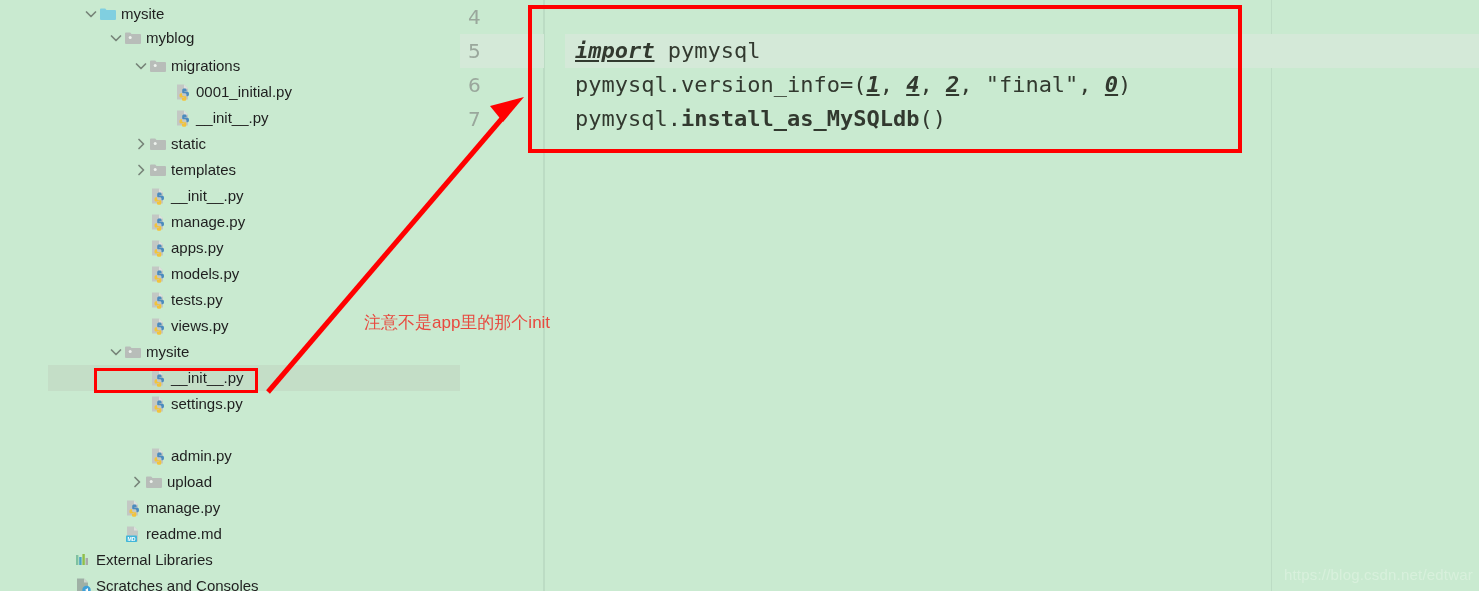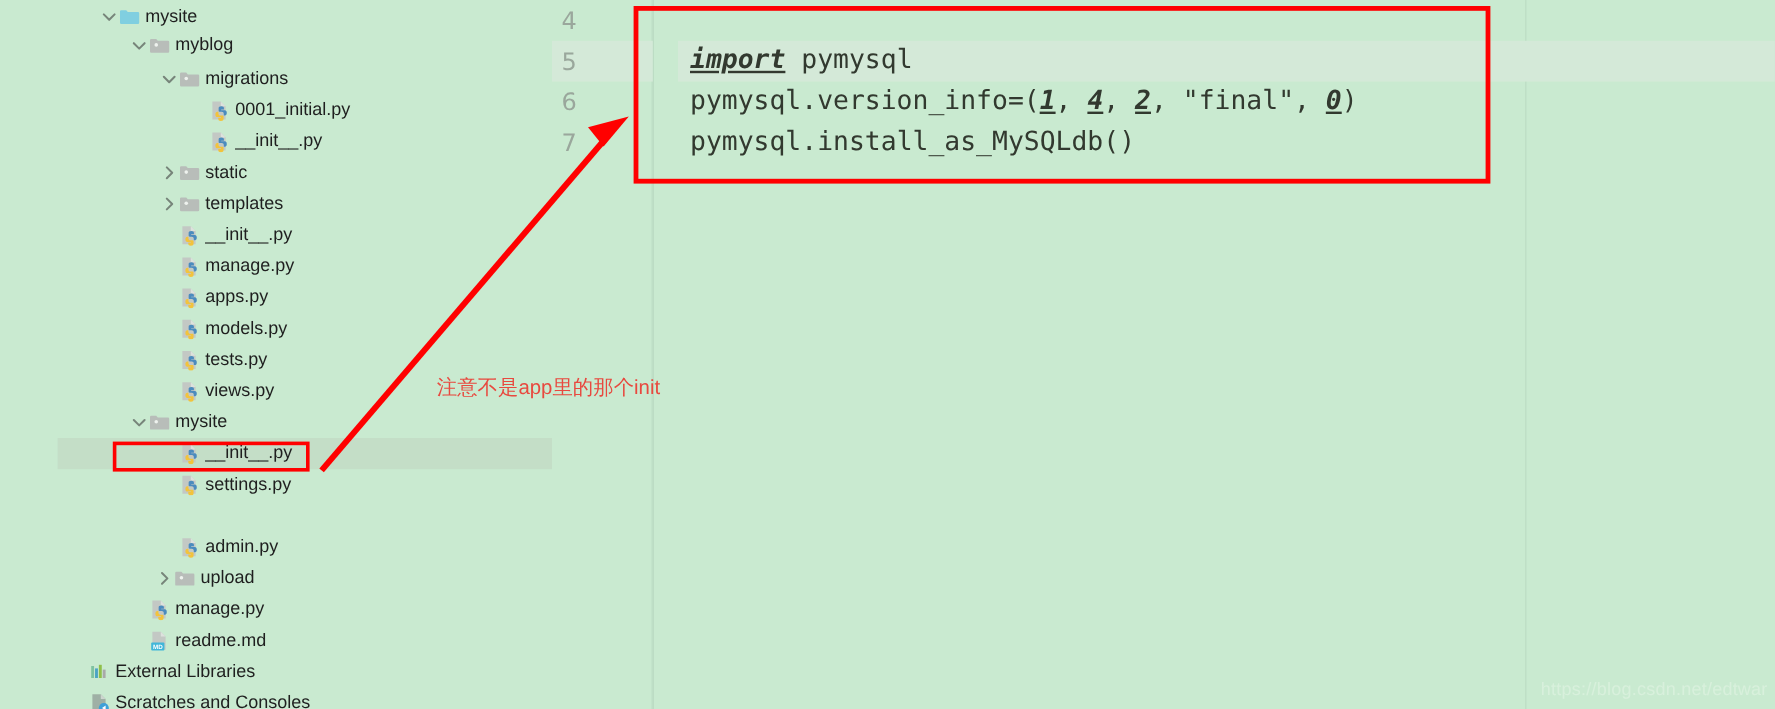--- a/index.html
+++ b/index.html
@@ -100,21 +100,21 @@
     font-size: 22px;
     color: #32392f;
     white-space: pre;
   }
   .kw {
     font-style: italic;
     font-weight: bold;
     text-decoration: underline;
     color: #32392f;
   }
-  .bold { font-weight: normal; }
+  .bold { font-weight: bold; }
   .num {
     font-style: italic;
     font-weight: bold;
     text-decoration: underline;
   }
   .vline {
     position: absolute;
     top: 0; width: 1px; height: 591px;
     background: #bcdcc4;
   }

